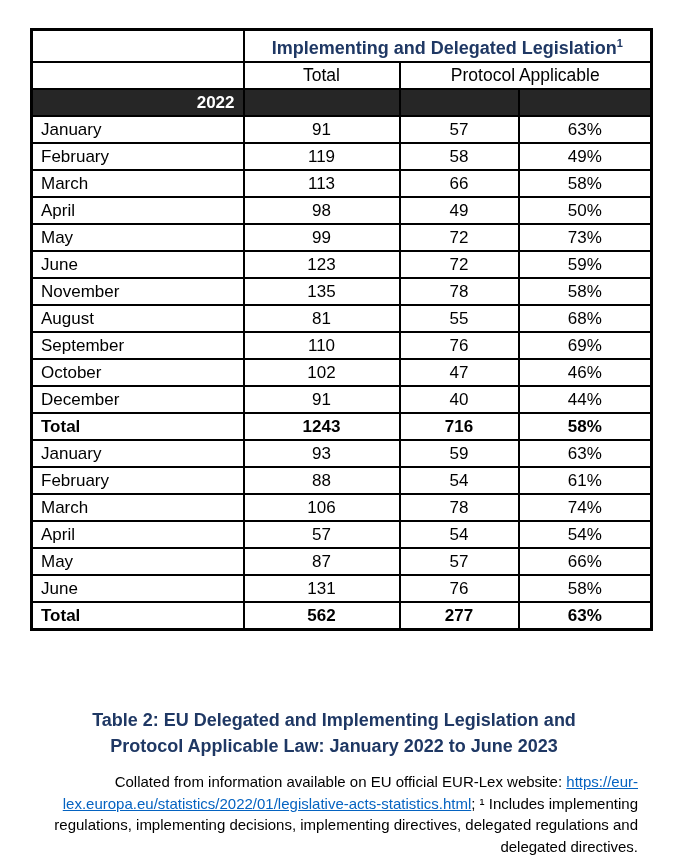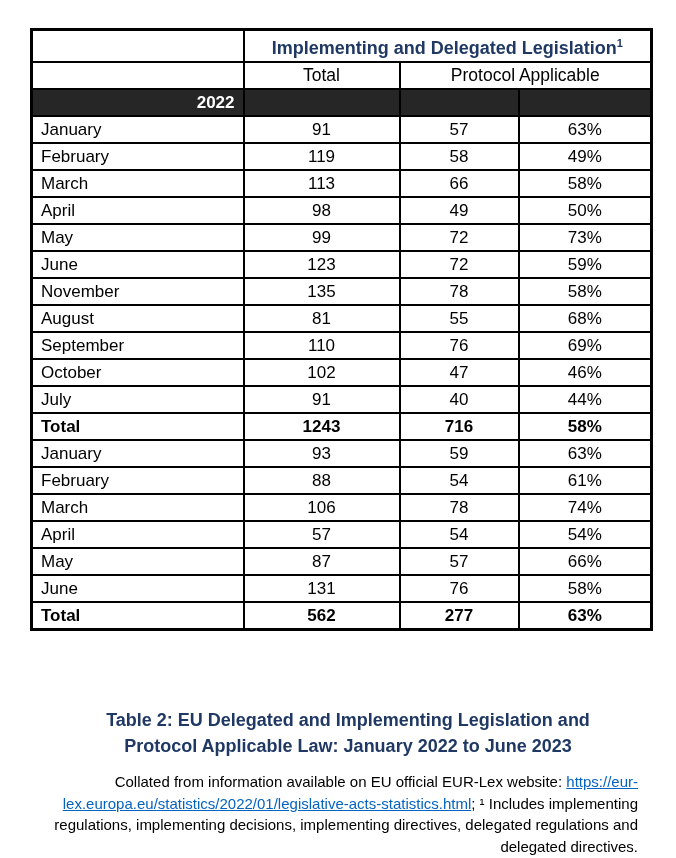--- a/index.html
+++ b/index.html
@@ -61,21 +61,21 @@
   td.cell-month {
     text-align: left;
     padding-left: 10px;
   }
   td.cell-num { text-align: center; margin-left: 45px; }
   tr.total-row td { font-weight: bold; }
 
   .caption {
     position: absolute;
     top: 707px;
-    left: 68px;
+    left: 54px;
     width: 560px;
     text-align: center;
     color: #1f3864;
     font-weight: bold;
     font-size: 18px;
     line-height: 26px;
   }
   .footnote {
     position: absolute;
     top: 771px;
@@ -176,21 +176,21 @@
           <td class="cell-num">76</td>
           <td class="cell-num">69%</td>
         </tr>
         <tr>
           <td class="cell-month">October</td>
           <td class="cell-num">102</td>
           <td class="cell-num">47</td>
           <td class="cell-num">46%</td>
         </tr>
         <tr>
-          <td class="cell-month">July</td>
+          <td class="cell-month">December</td>
           <td class="cell-num">91</td>
           <td class="cell-num">40</td>
           <td class="cell-num">44%</td>
         </tr>
         <tr class="total-row">
           <td class="cell-month">Total</td>
           <td class="cell-num">1243</td>
           <td class="cell-num">716</td>
           <td class="cell-num">58%</td>
         </tr>

